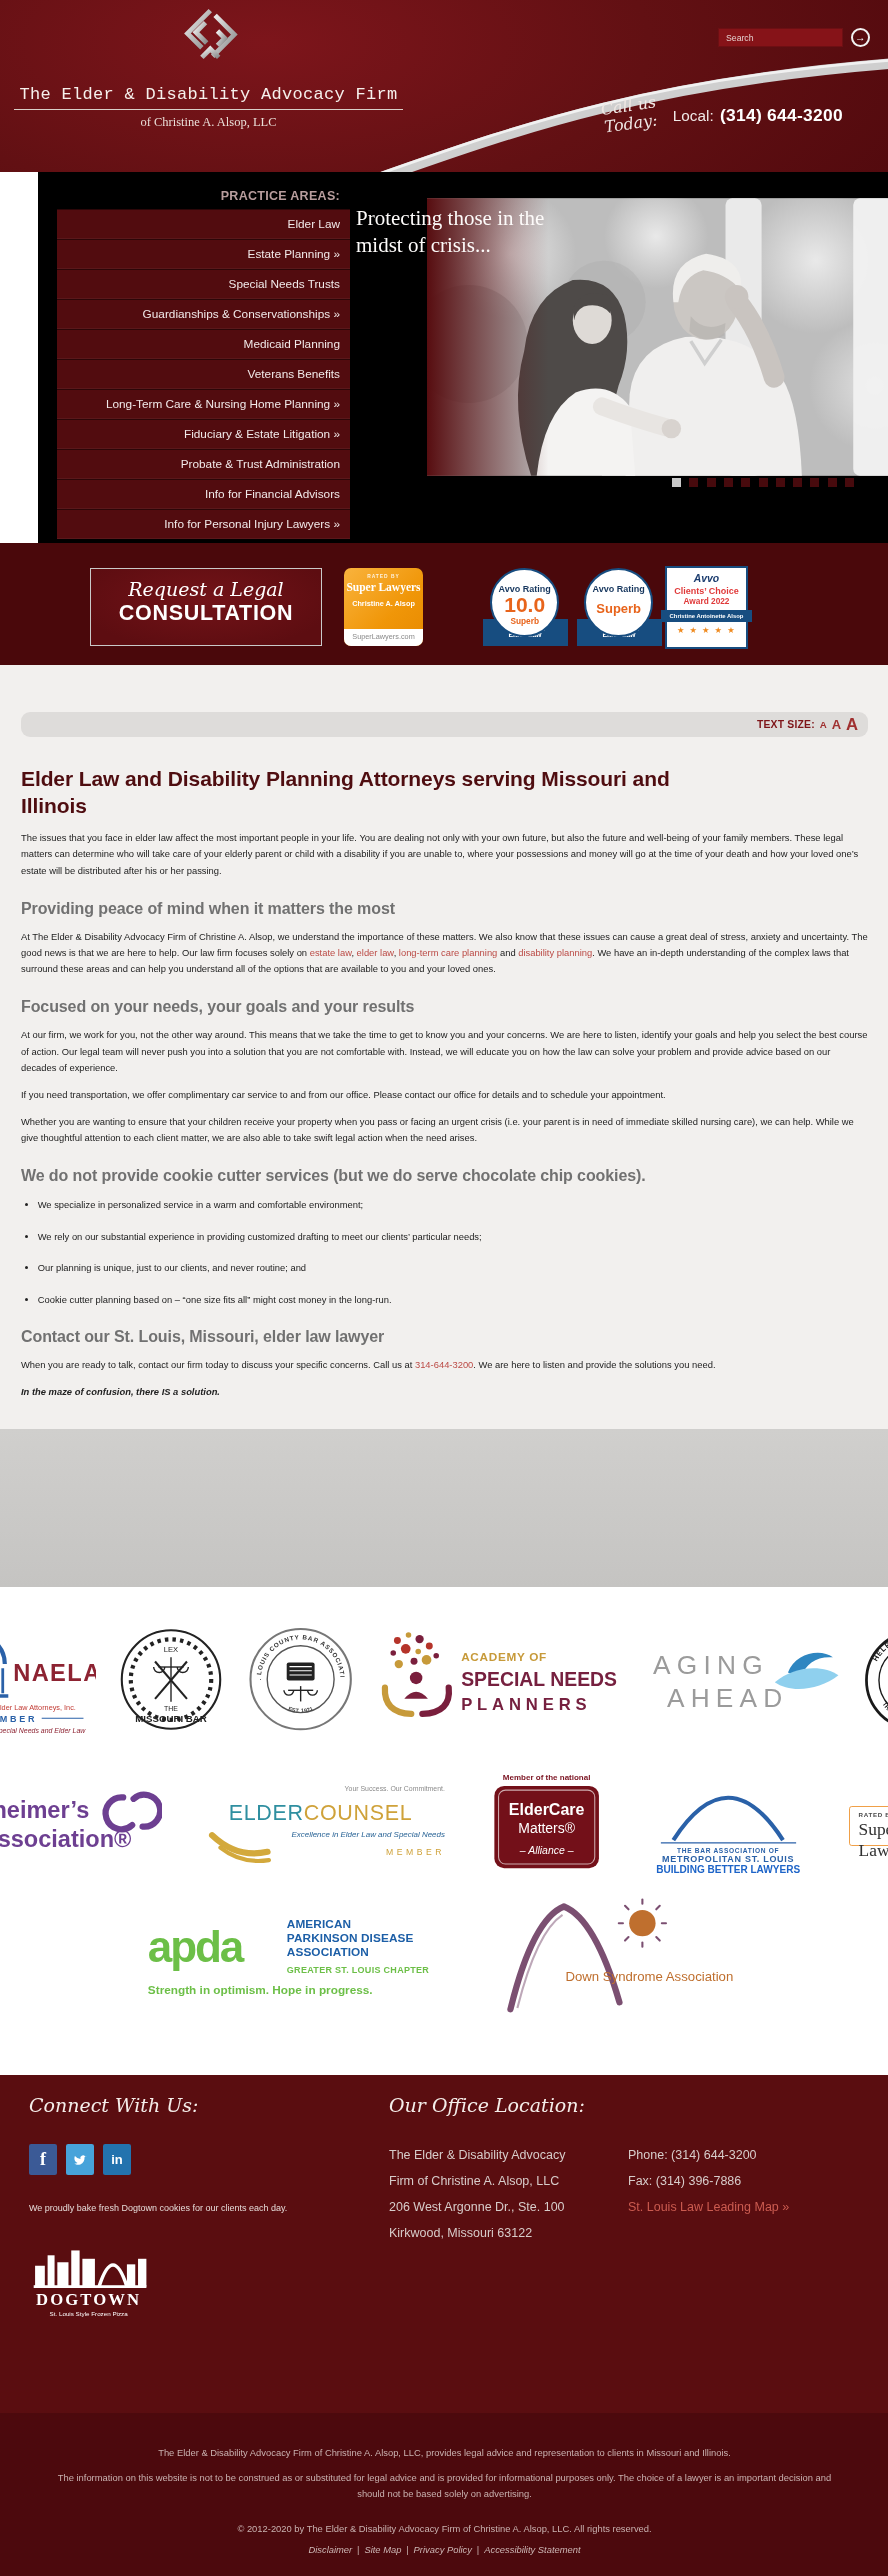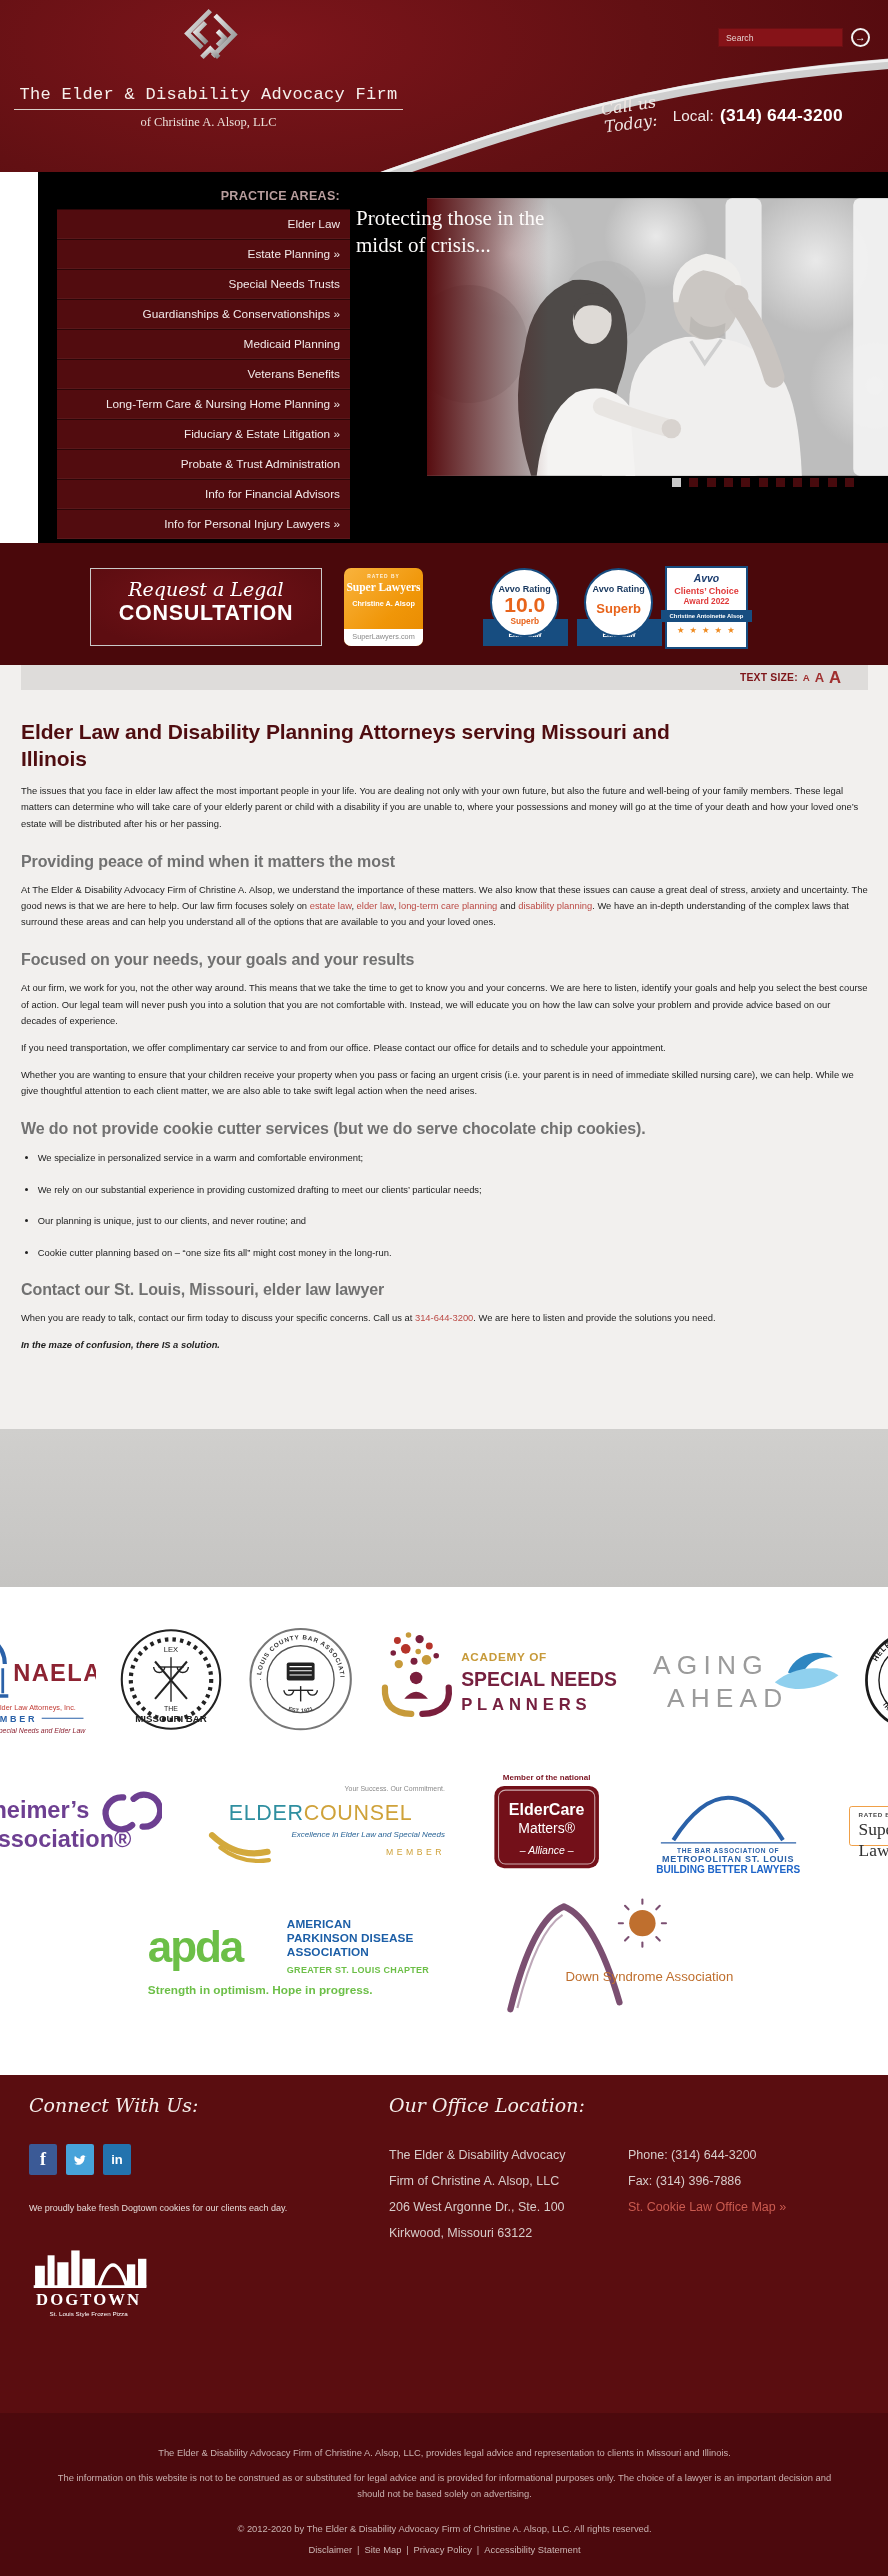--- a/index.html
+++ b/index.html
@@ -62,21 +62,21 @@
   .av-grade-big { color:#e8641b; font-weight:700; font-size:13px; margin-top:7px; }
   .choice-badge { position:absolute; left:665px; top:23px; width:83px; height:83px; background:#fff; border:2.1px solid #174d80; text-align:center; }
   .ch-brand { color:#1b3c6e; font-weight:700; font-style:italic; font-size:10.4px; margin-top:4.9px; }
   .ch-line1 { color:#e03a3a; font-weight:700; font-size:9px; margin-top:2.1px; }
   .ch-line2 { color:#e03a3a; font-weight:700; font-size:8.3px; }
   .ch-banner { background:#174d80; color:#fff; font-size:5.9px; font-weight:700; padding:2.8px 0; margin:4.2px -6.2px 0; }
   .ch-stars { color:#ef8a1f; font-size:8.3px; letter-spacing:1.4px; margin-top:3.5px; }
 
   
   .content { height:764px; background:#f2f0ee; padding:0 21px; overflow:hidden; }
-  .textsize { height:25px; background:#dedcda; display:flex; justify-content:flex-end; align-items:center; gap:4.9px; padding:0 27px; }
+  .textsize { margin-top:47px; height:25px; background:#dedcda; display:flex; justify-content:flex-end; align-items:center; gap:4.9px; padding:0 10px;border-radius:9px; }
   .ts-label { color:#7e1519; font-weight:700; font-size:10.4px; letter-spacing:0.2px; }
   .ts-a { color:#a03030; font-weight:700; }
   .ts-a.s1 { font-size:9.7px; } .ts-a.s2 { font-size:13px; } .ts-a.s3 { font-size:16.7px; }
   .content h1 { margin-top:29px; color:#4f0d10; font-size:21px; line-height:1.27; font-weight:700; letter-spacing:-0.1px; max-width:694px; }
   .content h2 { margin-top:21px; color:#717171; font-size:16px; font-weight:700; letter-spacing:-0.1px; }
   .content p { margin-top:11px; color:#222; font-size:9.4px; line-height:1.72; }
   .textlink { color:#bb4a45; }
   .content ul { margin-top:13px; padding-left:16.7px; list-style:disc; }
   .content li { color:#222; font-size:9.4px; line-height:1.5; margin-bottom:17.4px; }
   .p-italic { font-style:italic; font-weight:700; }
@@ -117,21 +117,21 @@
   .dogtown { position:absolute; left:28px; top:149px; }
   .address { position:absolute; left:389px; top:67px; font-size:12.5px; color:#d7ccca; line-height:2.08; }
   .contactcol { position:absolute; left:628px; top:67px; font-size:12.5px; color:#d7ccca; line-height:2.08; }
   .map-link { color:#cb5b50; }
 
   
   .subfooter { height:184px; background:#4c090d; text-align:center; padding-top:32px; color:#c9b2b0; font-size:9.4px; line-height:1.65; }
   .subfooter .l2 { max-width:785px; margin:9.7px auto 0; }
   .subfooter .l3 { margin-top:19.4px; }
   .subfooter .links { margin-top:5.6px; }
-  .subfooter .links a { color:#cdb7b5; }
+  .subfooter .links a { color:#cdb7b5;font-style:italic; }
   .subfooter .sep { margin:0 4.9px; }
 </style>
 </head>
 <body>
 
 <div class="page" data-interactable="false">
 
   <header class="site-header" data-interactable="false">
     <svg class="swoosh" data-interactable="false" width="889" height="174" viewBox="0 0 1280 250" fill="none">
       <path d="M500 272 C 710 200 900 120 1300 90" stroke="#cfcfcf" stroke-width="15"></path>
@@ -570,21 +570,21 @@
     <div class="ft-script office-title" data-interactable="false">Our Office Location:</div>
     <div class="address" data-interactable="false">
       <div data-interactable="false">The Elder &amp; Disability Advocacy</div>
       <div data-interactable="false">Firm of Christine A. Alsop, LLC</div>
       <div data-interactable="false">206 West Argonne Dr., Ste. 100</div>
       <div data-interactable="false">Kirkwood, Missouri 63122</div>
     </div>
     <div class="contactcol" data-interactable="false">
       <div data-interactable="false">Phone: (314) 644-3200</div>
       <div data-interactable="false">Fax: (314) 396-7886</div>
-      <div><a href="#" class="map-link" data-interactable="true">St. Cookie Law Office Map »</a></div>
+      <div><a href="#" class="map-link" data-interactable="true">St. Louis Law Leading Map »</a></div>
     </div>
   </footer>
 
   <div class="subfooter" data-interactable="false">
     <div class="l1" data-interactable="false">The Elder &amp; Disability Advocacy Firm of Christine A. Alsop, LLC, provides legal advice and representation to clients in Missouri and Illinois.</div>
     <div class="l2" data-interactable="false">The information on this website is not to be construed as or substituted for legal advice and is provided for informational purposes only. The choice of a lawyer is an important decision and should not be based solely on advertising.</div>
     <div class="l3" data-interactable="false">© 2012-2020 by The Elder &amp; Disability Advocacy Firm of Christine A. Alsop, LLC. All rights reserved.</div>
     <div class="links" data-interactable="false">
       <a href="#" data-interactable="true">Disclaimer</a><span class="sep" data-interactable="false">|</span><a href="#" data-interactable="true">Site Map</a><span class="sep" data-interactable="false">|</span><a href="#" data-interactable="true">Privacy Policy</a><span class="sep" data-interactable="false">|</span><a href="#" data-interactable="true">Accessibility Statement</a>
     </div>

